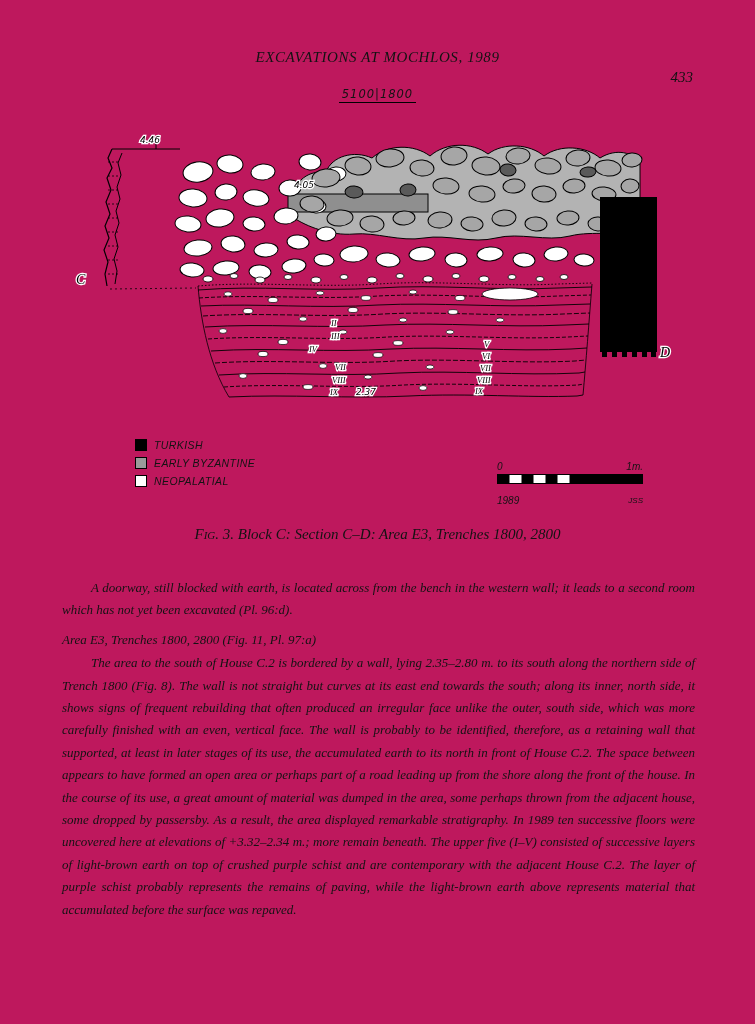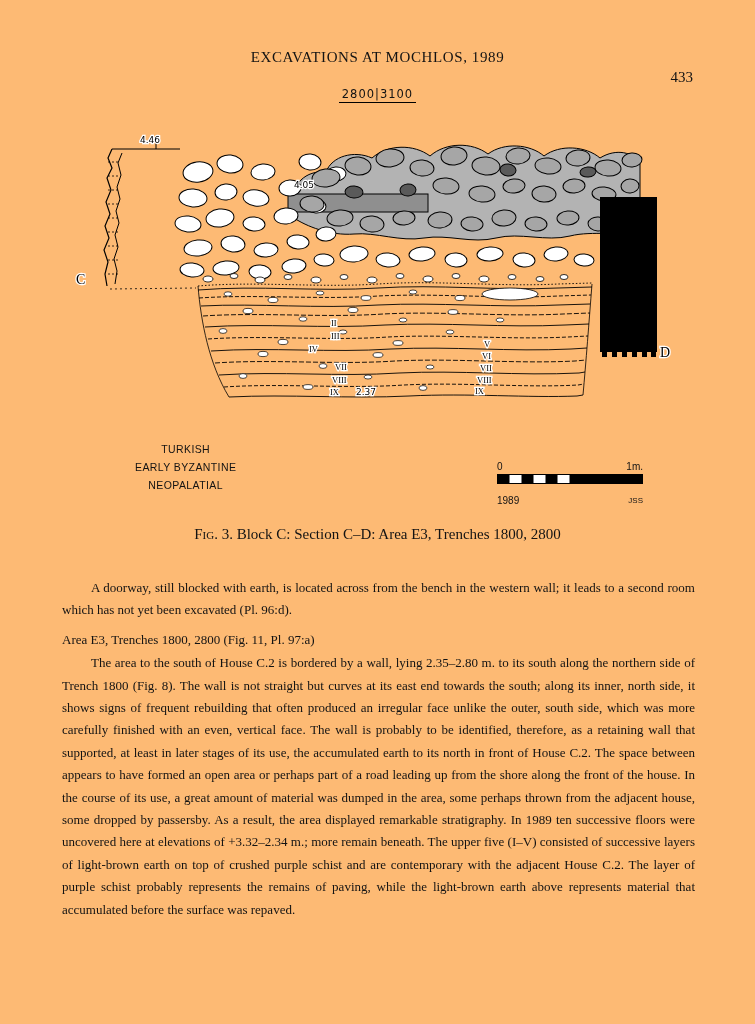--- a/index.html
+++ b/index.html
@@ -1,30 +1,30 @@
 <!DOCTYPE html>
 <html><head>
 <meta charset="utf-8">
 <style>
   * { margin:0; padding:0; box-sizing:border-box; }
   html,body { background:#ddd; }
   .page {
     position:relative; width:755px; height:1024px; margin:0 auto;
-    background:#fdba74; color:#131313;
-    font-family:"Liberation Serif", serif; overflow:hidden;
+    background:#be185d; color:#131313;
+    font-family:"Liberation Serif", serif; overflow:hidden;font-style:italic;
   }
   .running-head { position:absolute; top:49px; left:0; width:100%; text-align:center;
     font-size:15px; letter-spacing:.6px; }
   .page-number { position:absolute; top:49px; right:62px; font-size:15px;margin-top:20px; }
   .trench-label-wrap { position:absolute; top:84px; left:0; width:100%; text-align:center; }
   .trench-label-wrap span { display:inline-block; font-family:"DejaVu Sans", sans-serif;
     font-size:11.5px; letter-spacing:1px; border-bottom:1.4px solid #000; padding:0 3px 1px; }
   .figure-svg { position:absolute; left:58px; top:126px; }
   .legend { position:absolute; left:135px; top:436px; }
-  .legend-row { display:flex; align-items:center; gap:7px; height:18px;flex-direction:column; }
+  .legend-row { display:flex; align-items:center; gap:7px; height:18px; }
   .legend-label { font-family:"Liberation Sans", sans-serif; font-size:10.5px; letter-spacing:.4px; }
   .scalebar { position:absolute; left:497px; top:461px; width:146px;
     font-family:"Liberation Sans", sans-serif; }
   .scalebar .row { display:flex; justify-content:space-between; font-size:10px; line-height:12px; }
   .scalebar .row.bottom { margin-top:11px; }
   .scalebar .jss { font-size:8px; align-self:flex-start; }
   .scalebar svg { display:block; margin-top:1px; }
   .caption { position:absolute; top:526px; left:0; width:100%; text-align:center; font-size:15px; }
   .smallcaps { font-variant:small-caps; }
   .body-text { position:absolute; left:62px; top:577px; width:633px;
@@ -36,21 +36,21 @@
 </style>
 </head>
 <body>
 
 <div class="page">
 
   <div class="running-head">EXCAVATIONS AT MOCHLOS, 1989</div>
   <div class="page-number">433</div>
 
   <div class="trench-label-wrap">
-    <span>2800|3100</span>
+    <span>5100|1800</span>
   </div>
 
   <svg class="figure-svg" width="640" height="290" viewBox="0 0 640 290">
 
     <g stroke="#000" fill="none">
       <line x1="54" y1="23" x2="122" y2="23" stroke-width="1.2"></line>
       <line x1="98" y1="17" x2="98" y2="23" stroke-width="1"></line>
       <path d="M54,23 L50,32 54,42 49,52 53,64 48,76 52,88 47,100 51,112 46,124 50,136 47,148 49,160" stroke-width="1.2"></path>
       <path d="M64,27 L60,37 63,49 59,61 62,73 58,85 61,97 57,109 60,121 56,133 59,145 57,158" stroke-width="1"></path>
       <g stroke-width=".8" stroke-dasharray="2,2">

